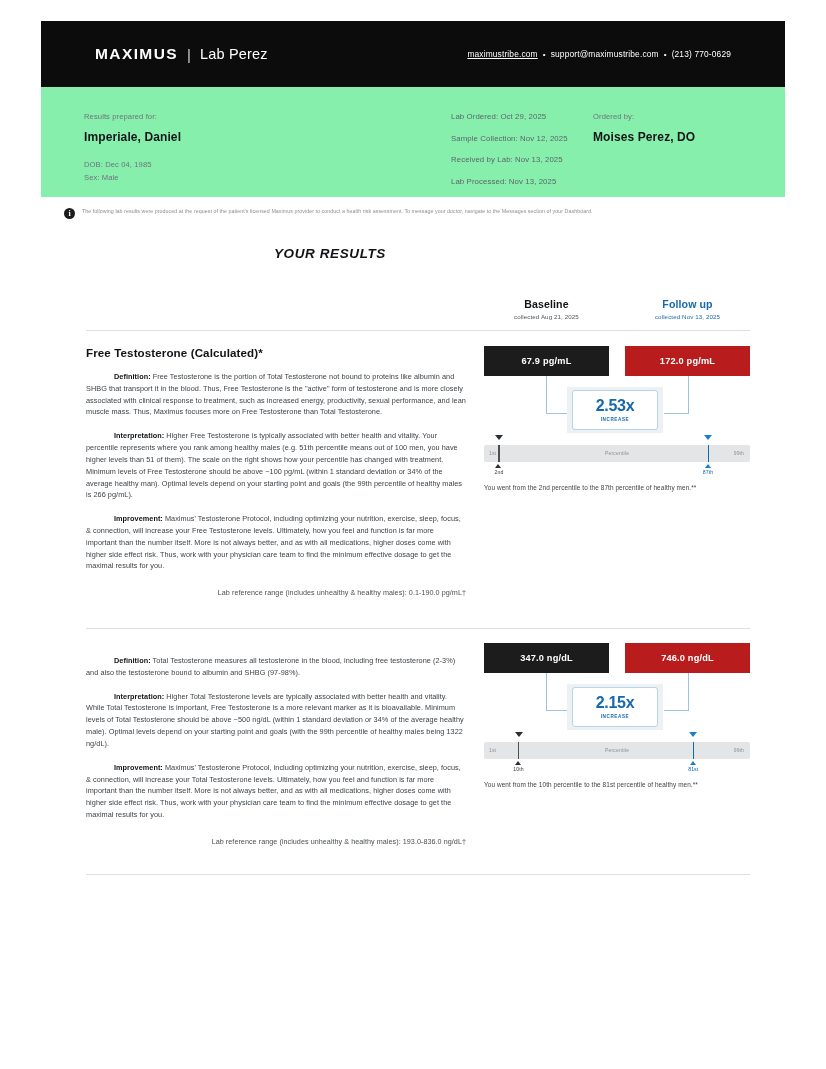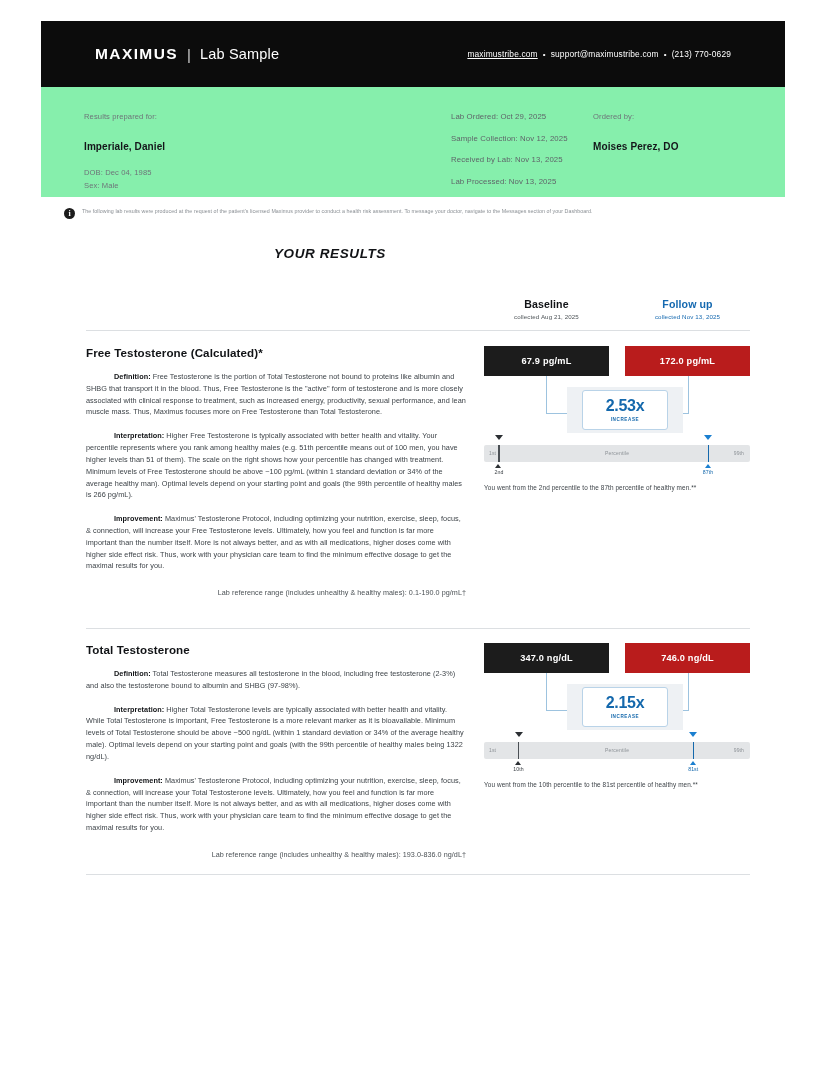--- a/index.html
+++ b/index.html
@@ -37,21 +37,21 @@
   .panel {
     position: absolute; left: 41px; top: 87px; width: 744px; height: 110px;
     background: #86efac;
   }
   .panel-col { position: absolute; }
   .col-a { left: 43px; top: 25px; }
   .col-b { left: 374px; top: 25px; }
   .col-c { left: 552px; top: 25px; }
   .lbl-mini { font-size: 7.6px; color: #6e7479; letter-spacing: .1px; }
   .name-strong {
-    font-size: 10px; font-weight: 700; color: #14161a; margin-top: 20px; letter-spacing: .1px;
+    font-size: 12px; font-weight: 700; color: #14161a; margin-top: 9px; letter-spacing: .1px;
   }
   .meta-line { font-size: 7.6px; color: #6e7479; margin-top: 0px; letter-spacing: .1px; }
   .dob-block { margin-top: 16px; }
   .dob-block .meta-line + .meta-line { margin-top: 4px; }
   .panel-b-line { font-size: 7.8px; color: #5f6569; margin-bottom: 12.5px; letter-spacing: .1px; padding-left: 36px; }
   .panel-b-line:last-child { margin-bottom: 0; }
 
   
   .disclaimer {
     position: absolute; left: 64px; top: 208px; width: 700px;
@@ -124,21 +124,21 @@
     position: absolute; top: 0; width: 1px; height: 38px; background: #9dc3df;
   }
   .conn-left { left: 62px; }
   .conn-right { left: 204px; }
   .conn-hl, .conn-hr {
     position: absolute; top: 37px; height: 1px; background: #9dc3df;
   }
   .conn-hl { left: 62px; width: 24px; }
   .conn-hr { left: 180px; width: 25px; }
   .mult-wrap {
-    position: absolute; left: 83px; top: 11px; width: 116px; height: 46px;
+    position: absolute; left: 83px; top: 11px; width: 96px; height: 46px;
     background: #eef1f4; display: flex; align-items: center; justify-content: center;
   }
   .mult-card {
     width: 86px; height: 40px; background: #ffffff; border: 1px solid #b9d3e8;
     border-radius: 3px; display: flex; flex-direction: column;
     align-items: center; justify-content: center;
   }
   .mult-val { font-size: 16px; font-weight: 700; color: #1468ac; letter-spacing: -.3px; line-height: 1; }
   .mult-lbl { font-size: 4.6px; font-weight: 700; color: #1468ac; letter-spacing: .6px; margin-top: 3px; }
 
@@ -186,21 +186,21 @@
 </style>
 </head>
 <body>
 
 <div class="page">
 
   <div class="header">
     <div class="brand">
       <span class="brand-name">MAXIMUS</span>
       <span class="brand-divider">|</span>
-      <span class="brand-sub">Lab Sample</span>
+      <span class="brand-sub">Lab Perez</span>
     </div>
     <div class="header-contact">
       <span class="lnk">maximustribe.com</span>
       <span class="dotsep">•</span>
       <span>support@maximustribe.com</span>
       <span class="dotsep">•</span>
       <span>(213) 770-0629</span>
     </div>
   </div>
 
@@ -298,21 +298,20 @@
           <div class="mk-caret-bot"></div>
           <div class="mk-lbl">87th</div>
         </div>
       </div>
       <div class="scale-caption">You went from the 2nd percentile to the 87th percentile of healthy men.**</div>
     </div>
   </div>
 
   <div class="section sec-total">
     <div class="sec-left">
-      <div class="sec-title">Total Testosterone</div>
       <div class="para">
         <b>Definition:</b><span> Total Testosterone measures all testosterone in the blood, including free testosterone (2-3%) and also the testosterone bound to albumin and SHBG (97-98%).</span>
       </div>
       <div class="para">
         <b>Interpretation:</b><span> Higher Total Testosterone levels are typically associated with better health and vitality. While Total Testosterone is important, Free Testosterone is a more relevant marker as it is bioavailable. Minimum levels of Total Testosterone should be above ~500 ng/dL (within 1 standard deviation or 34% of the average healthy male). Optimal levels depend on your starting point and goals (with the 99th percentile of healthy males being 1322 ng/dL).</span>
       </div>
       <div class="para">
         <b>Improvement:</b><span> Maximus' Testosterone Protocol, including optimizing your nutrition, exercise, sleep, focus, &amp; connection, will increase your Total Testosterone levels. Ultimately, how you feel and function is far more important than the number itself. More is not always better, and as with all medications, higher doses come with higher side effect risk. Thus, work with your physician care team to find the minimum effective dosage to get the maximal results for you.</span>
       </div>
       <div class="reflab">Lab reference range (includes unhealthy &amp; healthy males): 193.0-836.0 ng/dL†</div>

